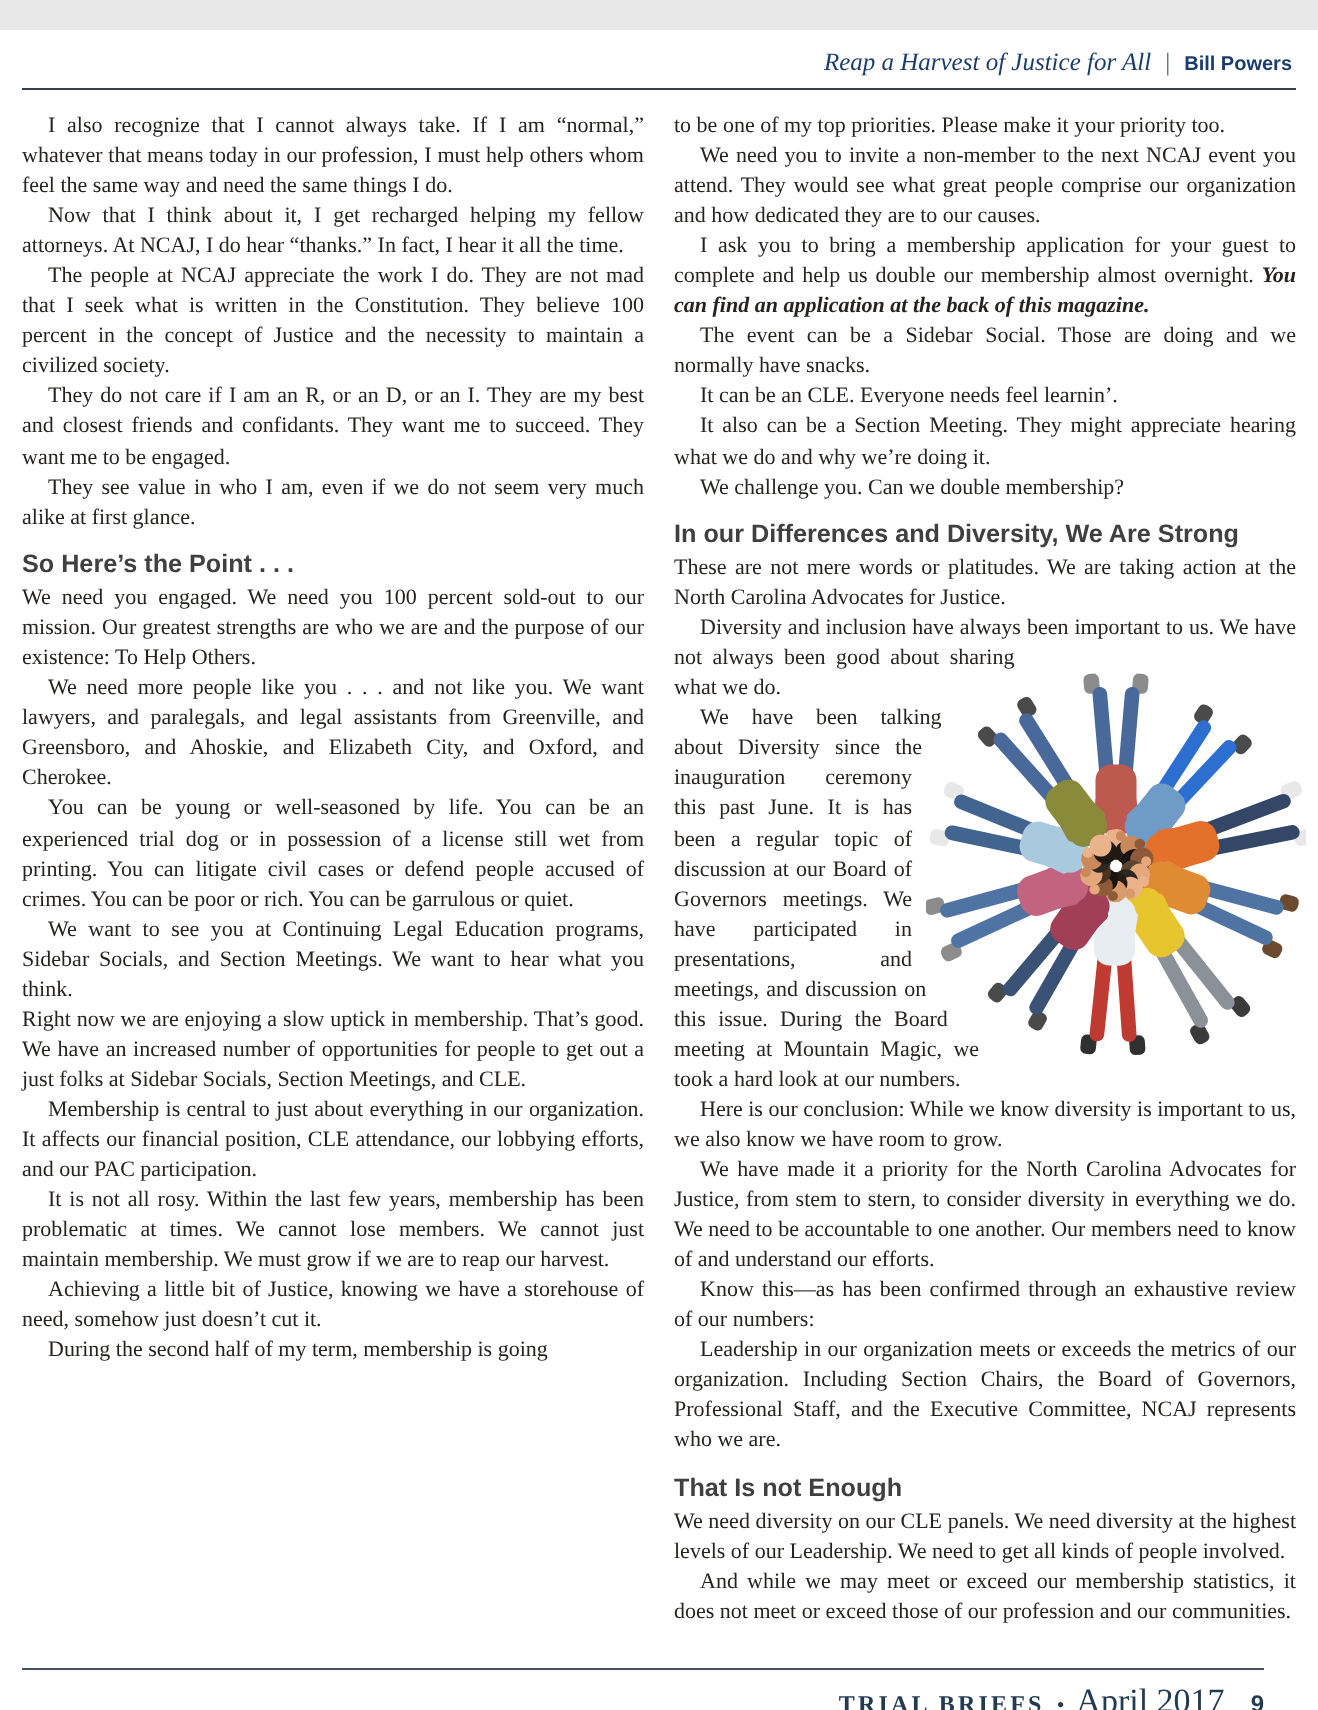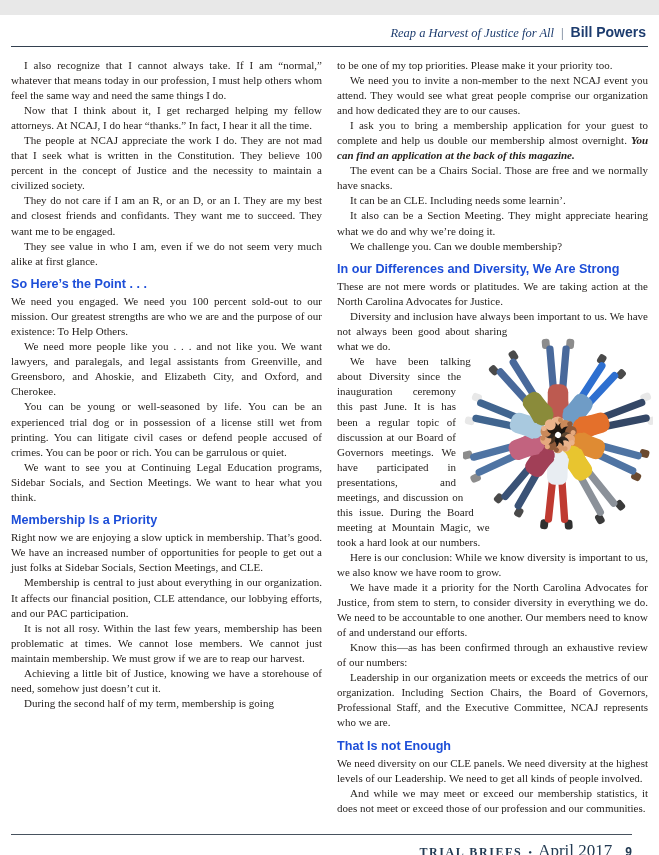--- a/index.html
+++ b/index.html
@@ -8,29 +8,29 @@
     box-sizing: border-box; padding: 0 11px; position: relative; overflow: hidden;
     font-family: "Liberation Serif", serif; color: #272320;
   }
   
   .header {
     display: flex; justify-content: flex-end; align-items: baseline; gap: 7px;
     padding: 9px 2px 5px 0; border-bottom: 1.6px solid #33404f; color: #1d3c6e;
   }
   .header-title { font-style: italic; font-size: 12.5px; }
   .header-sep { font-size: 12.5px; color: #51647e; }
-  .header-author { font-family: "Liberation Sans", sans-serif; font-weight: 700; font-size: 14px; }
+  .header-author { font-family: "Liberation Sans", sans-serif; font-weight: 700; font-size: 10px; }
   
   .columns { display: flex; gap: 15px; padding-top: 11px; }
   .col { flex: 1; min-width: 0; font-size: 11px; line-height: 15.05px; text-align: justify; }
   .col p { margin: 0; }
   .col p.indent { text-indent: 13px; }
   .col h2 {
     font-family: "Liberation Sans", sans-serif; font-size: 12.6px; font-weight: 700;
-    color: #1d4ed8; margin: 8px 0 2.5px 0; line-height: 15px; text-align: left;
+    color: #404040; margin: 8px 0 2.5px 0; line-height: 15px; text-align: left;
   }
   .emph { font-weight: 700; font-style: italic; }
   
   .photo-float {
     float: right; width: 190px; height: 250px;
     margin: 2px -5px 0 7px;
     shape-outside: circle(48% at 52% 50%);
   }
   .wrap-section { overflow: visible; }
   
@@ -62,34 +62,33 @@
       <p class="indent">I also recognize that I cannot always take. If I am “normal,” whatever that means today in our profession, I must help others whom feel the same way and need the same things I do.</p>
       <p class="indent">Now that I think about it, I get recharged helping my fellow attorneys. At NCAJ, I do hear “thanks.” In fact, I hear it all the time.</p>
       <p class="indent">The people at NCAJ appreciate the work I do. They are not mad that I seek what is written in the Constitution. They believe 100 percent in the concept of Justice and the necessity to maintain a civilized society.</p>
       <p class="indent">They do not care if I am an R, or an D, or an I. They are my best and closest friends and confidants. They want me to succeed. They want me to be engaged.</p>
       <p class="indent">They see value in who I am, even if we do not seem very much alike at first glance.</p>
       <h2>So Here’s the Point . . .</h2>
       <p>We need you engaged. We need you 100 percent sold-out to our mission. Our greatest strengths are who we are and the purpose of our existence: To Help Others.</p>
       <p class="indent">We need more people like you . . . and not like you. We want lawyers, and paralegals, and legal assistants from Greenville, and Greensboro, and Ahoskie, and Elizabeth City, and Oxford, and Cherokee.</p>
       <p class="indent">You can be young or well-seasoned by life. You can be an experienced trial dog or in possession of a license still wet from printing. You can litigate civil cases or defend people accused of crimes. You can be poor or rich. You can be garrulous or quiet.</p>
       <p class="indent">We want to see you at Continuing Legal Education programs, Sidebar Socials, and Section Meetings. We want to hear what you think.</p>
-      <h2>Membership Is a Priority</h2>
       <p>Right now we are enjoying a slow uptick in membership. That’s good. We have an increased number of opportunities for people to get out a just folks at Sidebar Socials, Section Meetings, and CLE.</p>
       <p class="indent">Membership is central to just about everything in our organization. It affects our financial position, CLE attendance, our lobbying efforts, and our PAC participation.</p>
       <p class="indent">It is not all rosy. Within the last few years, membership has been problematic at times. We cannot lose members. We cannot just maintain membership. We must grow if we are to reap our harvest.</p>
       <p class="indent">Achieving a little bit of Justice, knowing we have a storehouse of need, somehow just doesn’t cut it.</p>
       <p class="indent">During the second half of my term, membership is going</p>
     </div>
 
     <div class="col">
       <p>to be one of my top priorities. Please make it your priority too.</p>
       <p class="indent">We need you to invite a non-member to the next NCAJ event you attend. They would see what great people comprise our organization and how dedicated they are to our causes.</p>
       <p class="indent"><span>I ask you to bring a membership application for your guest to complete and help us double our membership almost overnight. </span><span class="emph">You can find an application at the back of this magazine.</span></p>
-      <p class="indent">The event can be a Chairs Social. Those are free and we normally have snacks.</p>
-      <p class="indent">It can be an CLE. Including needs some learnin’.</p>
+      <p class="indent">The event can be a Sidebar Social. Those are doing and we normally have snacks.</p>
+      <p class="indent">It can be an CLE. Everyone needs feel learnin’.</p>
       <p class="indent">It also can be a Section Meeting. They might appreciate hearing what we do and why we’re doing it.</p>
       <p class="indent">We challenge you. Can we double membership?</p>
       <h2>In our Differences and Diversity, We Are Strong</h2>
       <p>These are not mere words or platitudes. We are taking action at the North Carolina Advocates for Justice.</p>
       <div class="wrap-section">
         <svg class="photo-float" id="photo-svg" viewBox="0 0 194 256" role="img">
             <g transform="translate(97,127)">
               <g transform="rotate(0) scale(1,1.02)">
                 <rect x="-12.5" y="-97" width="8" height="10" rx="3" fill="#8c8c8c" transform="rotate(-5 -5 -46)"></rect>
                 <rect x="4.5" y="-97" width="8" height="10" rx="3" fill="#8c8c8c" transform="rotate(5 5 -46)"></rect>

